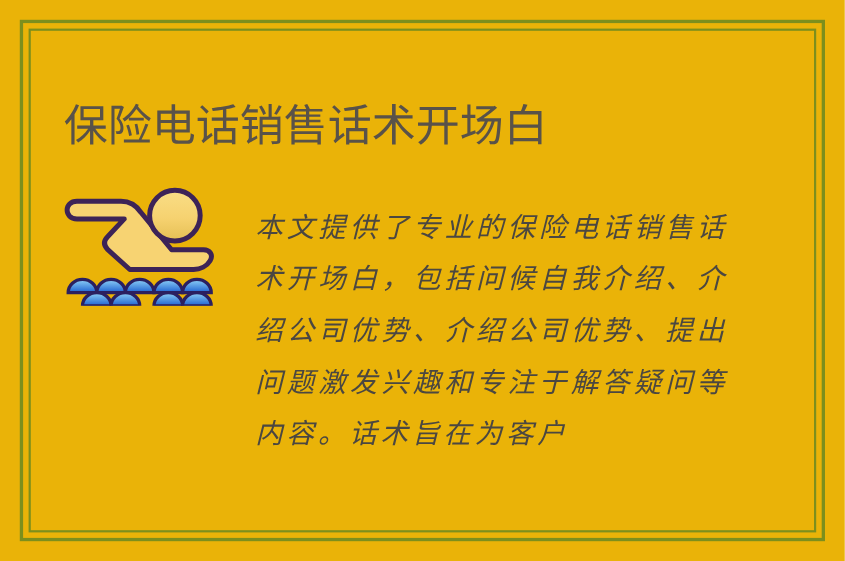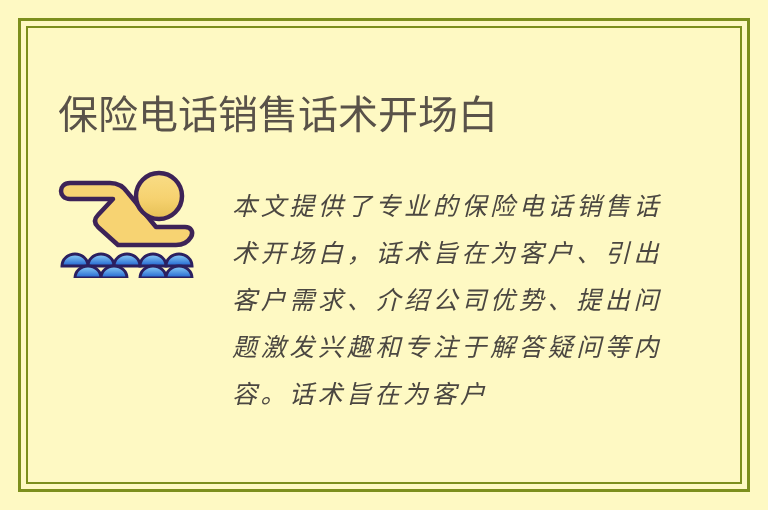--- a/index.html
+++ b/index.html
@@ -12,21 +12,21 @@
     height: 510px;
     background: #fbfaf1;
     font-family: "Liberation Sans", "DejaVu Sans", sans-serif;
     overflow: hidden;
   }
 
   .page {
     position: relative;
     width: 768px;
     height: 510px;
-    background: #fef9c3;
+    background: #eab308;
     box-sizing: border-box;
   }
 
   
   .frame-outer {
     position: absolute;
     left: 18px;
     top: 18px;
     width: 732px;
     height: 474px;
@@ -154,17 +154,17 @@
           <path d="M 108 103 A 13 12 0 0 1 134 103 Z"></path>
 
           <path d="M 17 115 A 13 12 0 0 1 43 115 Z"></path>
           <path d="M 43 115 A 13 12 0 0 1 69 115 Z"></path>
           <path d="M 82 115 A 13 12 0 0 1 108 115 Z"></path>
           <path d="M 108 115 A 13 12 0 0 1 134 115 Z"></path>
         </g>
       </svg>
     </div>
 
-    <p class="paragraph">本文提供了专业的保险电话销售话术开场白，话术旨在为客户、引出客户需求、介绍公司优势、提出问题激发兴趣和专注于解答疑问等内容。话术旨在为客户</p>
+    <p class="paragraph">本文提供了专业的保险电话销售话术开场白，包括问候自我介绍、介绍公司优势、介绍公司优势、提出问题激发兴趣和专注于解答疑问等内容。话术旨在为客户</p>
 
   </div>
 
 </div>
 
 </body></html>

